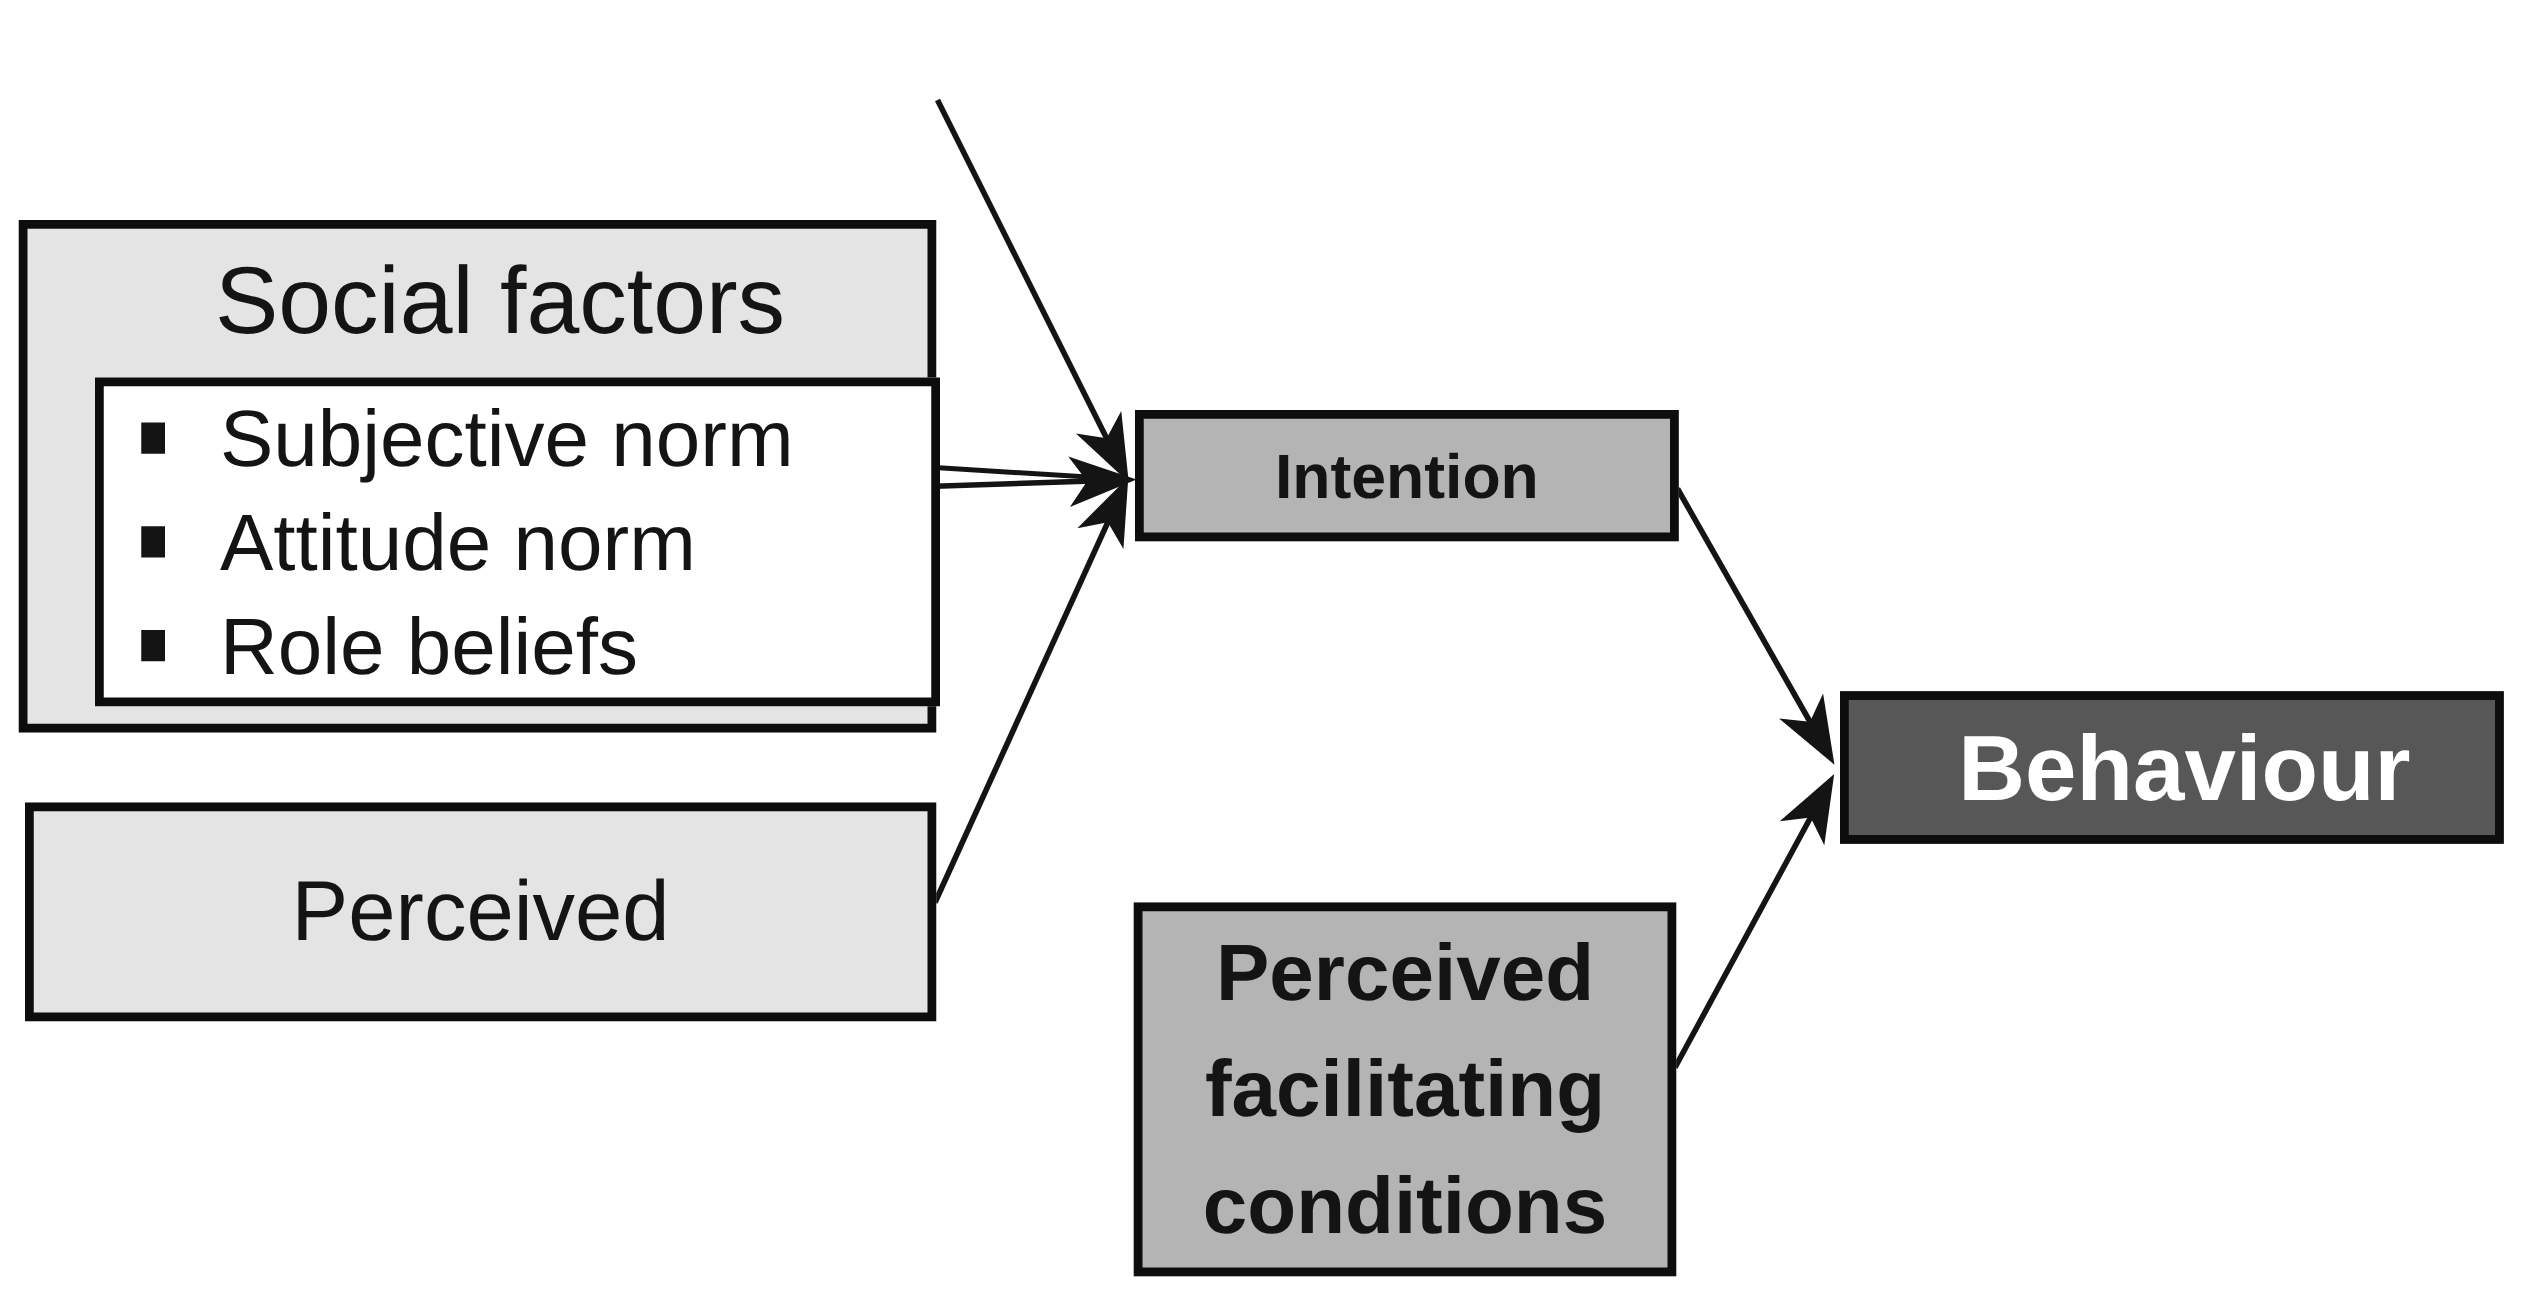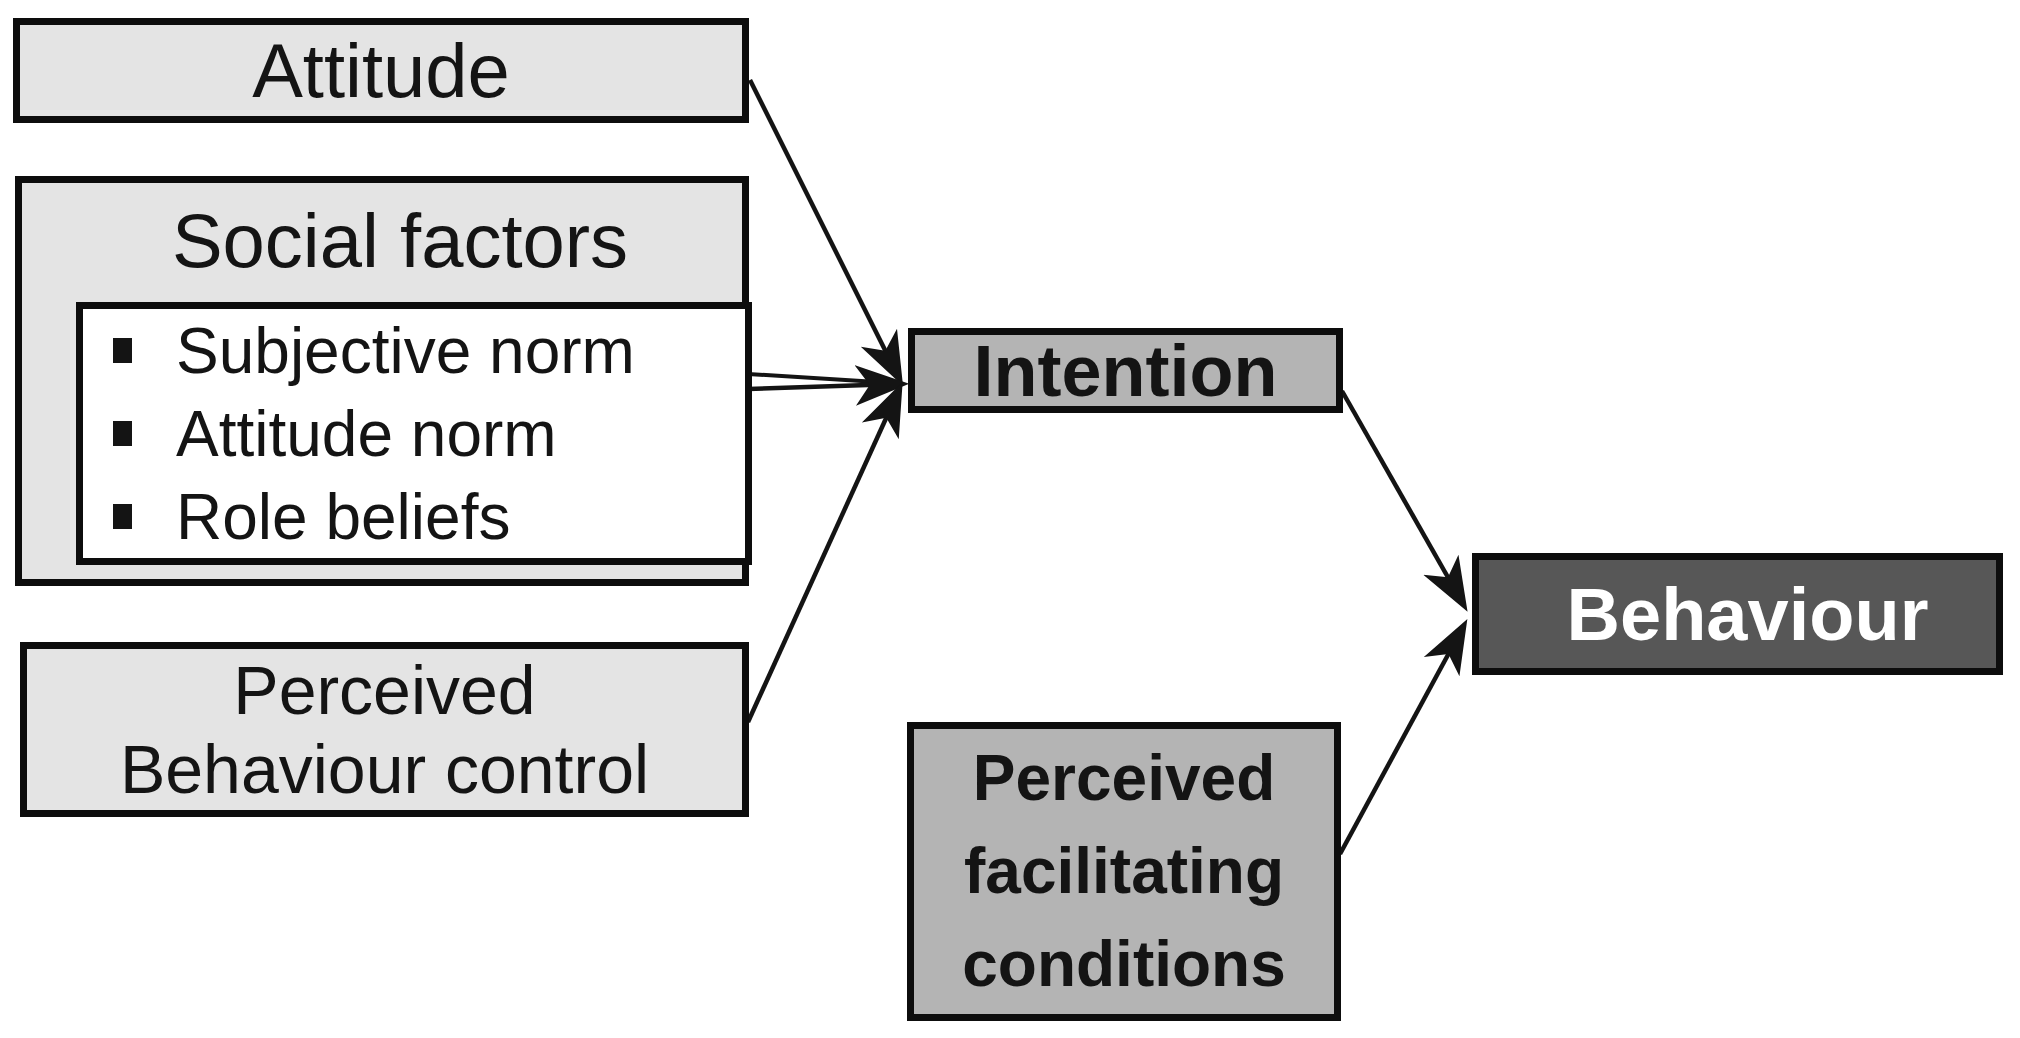--- a/index.html
+++ b/index.html
@@ -50,21 +50,21 @@
   .list-item{
     display:flex;align-items:center;
     height:83px;padding-left:30px;
     font-size:64px;text-align:left;
   }
   .bullet{
     display:inline-block;width:19px;height:25px;
     background:var(--text-dark);margin-right:44px;flex:none;
   }
   .pbc{left:20px;top:642px;width:729px;height:175px;font-size:68px;line-height:79px;}
-  .intention{left:908px;top:328px;width:435px;height:85px;font-size:72px;}
+  .intention{left:908px;top:328px;width:435px;height:105px;font-size:50px;}
   .pfc{left:907px;top:722px;width:434px;height:299px;font-size:64px;line-height:93px;}
   .behaviour{left:1472px;top:553px;width:531px;height:122px;font-size:74px;padding-left:20px;}
 </style>
 </head>
 <body>
 
 <div class="canvas">
 
   <svg class="arrows" viewBox="0 0 2020 1038" xmlns="http://www.w3.org/2000/svg">
     <defs>
@@ -73,23 +73,20 @@
       </marker>
     </defs>
     <line class="arrow-line" x1="750" y1="80" x2="898" y2="376" stroke-width="4.5" marker-end="url(#arrowhead)"></line>
     <line class="arrow-line" x1="748" y1="374" x2="893" y2="383" stroke-width="4"></line>
     <line class="arrow-line" x1="748" y1="389" x2="898" y2="384" stroke-width="4.5" marker-end="url(#arrowhead)"></line>
     <line class="arrow-line" x1="748" y1="722" x2="898" y2="392" stroke-width="4.5" marker-end="url(#arrowhead)"></line>
     <line class="arrow-line" x1="1342" y1="391" x2="1462" y2="602" stroke-width="4.5" marker-end="url(#arrowhead)"></line>
     <line class="arrow-line" x1="1340" y1="854" x2="1462" y2="629" stroke-width="4.5" marker-end="url(#arrowhead)"></line>
   </svg>
 
-  <div class="box light attitude">
-    <span>Attitude</span>
-  </div>
 
   <div class="box light social">
     <div class="social-title">Social factors</div>
     <div class="inner-box">
       <div class="list-item">
         <span class="bullet"></span>
         <span>Subjective norm</span>
       </div>
       <div class="list-item">
         <span class="bullet"></span>
@@ -97,21 +94,20 @@
       </div>
       <div class="list-item">
         <span class="bullet"></span>
         <span>Role beliefs</span>
       </div>
     </div>
   </div>
 
   <div class="box light pbc">
     <div>Perceived</div>
-    <div>Behaviour control</div>
   </div>
 
   <div class="box medium bold intention">
     <span>Intention</span>
   </div>
 
   <div class="box medium bold pfc">
     <div>Perceived</div>
     <div>facilitating</div>
     <div>conditions</div>

